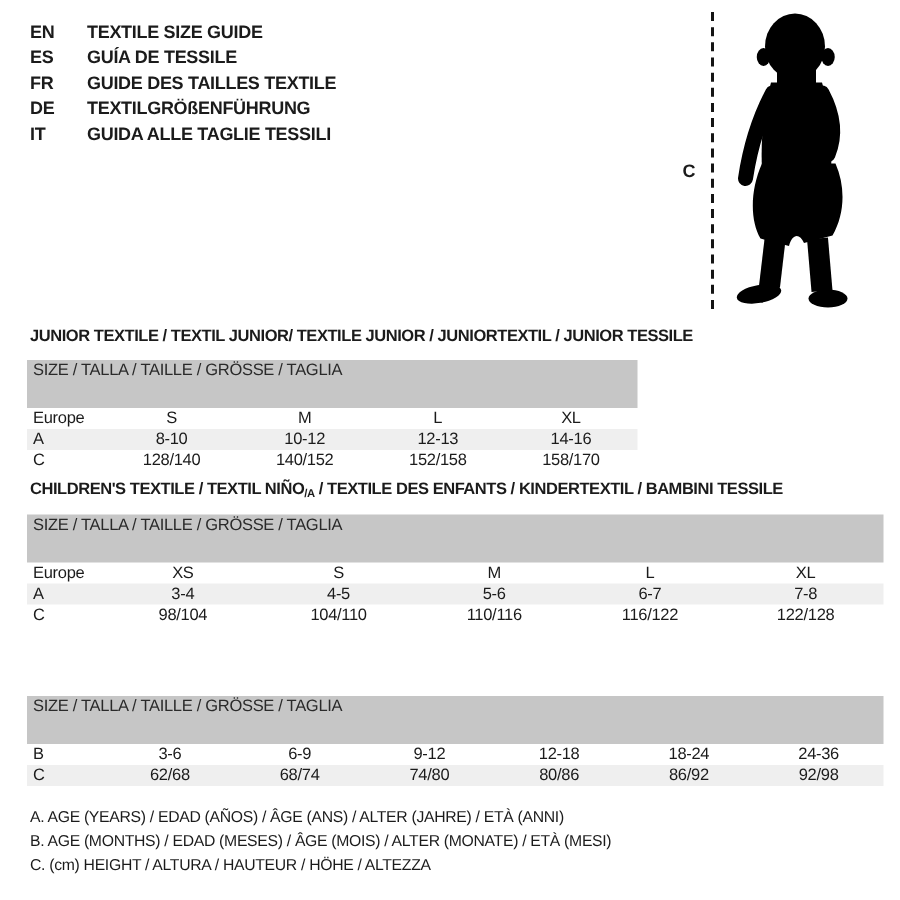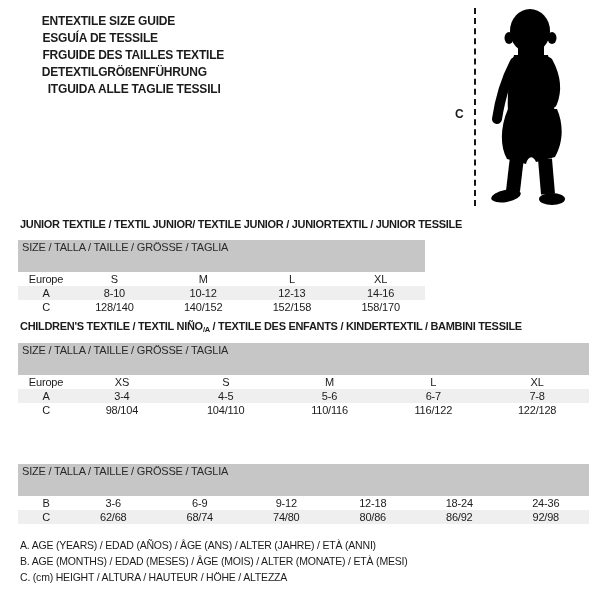--- a/index.html
+++ b/index.html
@@ -14,21 +14,21 @@
     font-family: "Liberation Sans", "DejaVu Sans", sans-serif;
     color: var(--text);
     position: relative;
     overflow: hidden;
   }
   .page { position: absolute; inset: 0; }
 
   
   .languages { position: absolute; left: 20px; top: 13px; }
   .lang-row { display: flex; line-height: 17px; font-size: 12px; font-weight: bold; letter-spacing: -0.2px; }
-  .lang-code { width: 38px; text-align: right; }
+  .lang-code { width: 38px; }
 
   
   .dashed-line { position: absolute; left: 474px; top: 8px; height: 198px; width: 0; border-left: 2px dashed #141414; }
   .height-label { position: absolute; left: 455px; top: 107px; font-size: 12px; font-weight: bold; }
   .baby-svg { position: absolute; left: 483px; top: 5px; width: 100px; height: 201px; }
 
   
   .sec-title { position: absolute; font-size: 11px; font-weight: bold; letter-spacing: -0.3px; line-height: 16px; white-space: nowrap; text-align: center; }
   #title-0 { left: 20px; top: 216px; }
   #title-1 { left: 20px; top: 318px; }
@@ -41,21 +41,21 @@
   #table-1 { left: 18px; top: 343px; width: 571px; }
   #table-2 { left: 18px; top: 464px; width: 571px; }
   .thead {
     height: 32px; line-height: 14px;
     background: var(--header-bg);
     font-size: 11px; letter-spacing: -0.2px;
     padding-left: 4px; color: #2a2a2a;
   }
   .trow { display: flex; height: 14px; line-height: 14px; font-size: 11px; letter-spacing: -0.2px; }
   .trow.shaded { background: var(--alt-bg); }
-  .tlabel { width: 52px; padding-left: 4px; text-align: center; }
+  .tlabel { width: 52px; padding-left: 4px; }
   .tcell { flex: 1; text-align: center; }
 
   
   .notes { position: absolute; left: 20px; top: 537px; }
   .note-line { font-size: 10.5px; font-weight: normal; letter-spacing: -0.2px; line-height: 16px; white-space: nowrap; }
 </style>
 </head>
 <body>
 
 <div class="page">

